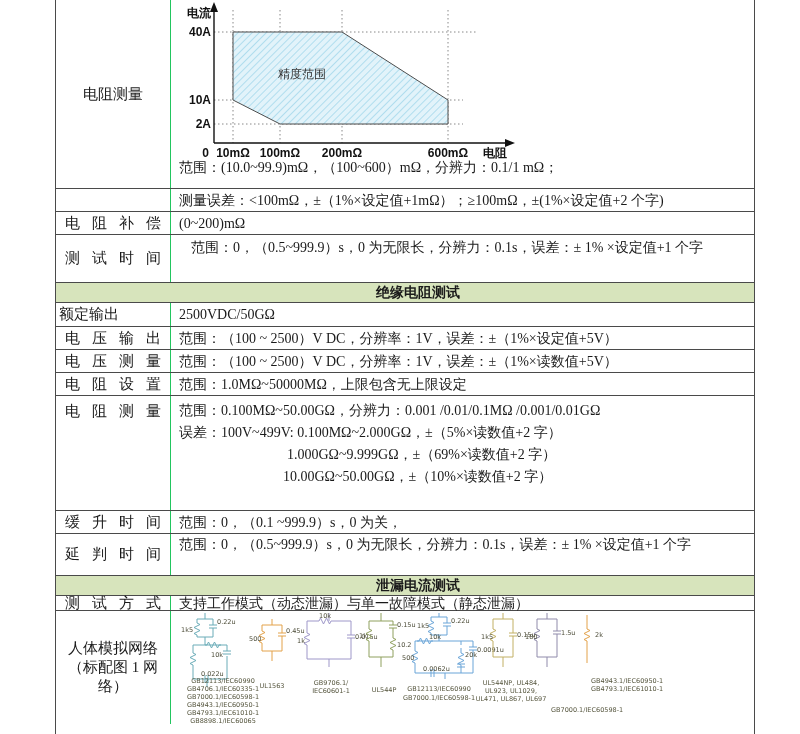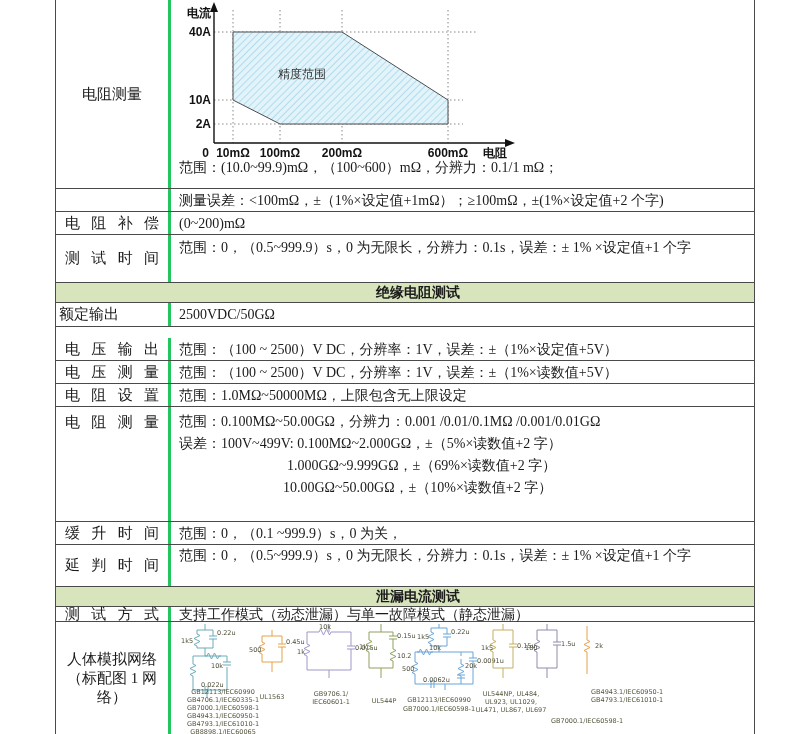--- a/index.html
+++ b/index.html
@@ -1,21 +1,21 @@
 <!DOCTYPE html>
 <html><head>
 <meta charset="utf-8">
 <style>
   html,body{margin:0;padding:0;background:#fff;}
   body{width:800px;height:734px;position:relative;overflow:hidden;
        font-family:"Liberation Serif","DejaVu Serif",serif;color:#1a1a1a;}
   .spec-table{position:absolute;left:55px;top:0;width:700px;height:734px;
        border-left:1px solid #4a4a4a;border-right:1px solid #4a4a4a;box-sizing:border-box;}
   .row{display:flex;box-sizing:border-box;border-bottom:1px solid #4a4a4a;}
-  .lcell{width:115px;box-sizing:border-box;border-right:3px solid #22c55e;
+  .lcell{width:115px;box-sizing:border-box;border-right:1px solid #22c55e;
        display:flex;align-items:center;font-size:15px;flex-shrink:0;}
   .lcell .lab{width:100%;padding:0 9px;box-sizing:border-box;text-align:center;}
   .lcell .lab.dist{text-align:justify;text-align-last:justify;}
   .lcell .lab.left{text-align:center;text-align-last:left;padding:0 3px;}
   .ccell{flex:1;box-sizing:border-box;font-size:14px;display:flex;align-items:center;
        padding:0 6px 0 8px;line-height:21px;}
   .ccell.block{display:block;padding-top:2px;}
   .section-hdr{background:#d7e4bc;justify-content:center;align-items:center;display:flex;
        font-weight:bold;font-size:14px;padding-left:26px;}
   .chartrow{position:relative;display:block;}
@@ -89,37 +89,37 @@
     <div class="ccell">测量误差：&lt;100mΩ，±（1%×设定值+1mΩ）；≥100mΩ，±(1%×设定值+2 个字)</div>
   </div>
 
   <div class="row" style="height:23px;">
     <div class="lcell">
         <div class="lab dist">电阻补偿</div>
       </div>
     <div class="ccell">(0~200)mΩ</div>
   </div>
 
-  <div class="row" style="height:48px;">
+  <div class="row" style="height:48px;gap:12px;">
     <div class="lcell">
         <div class="lab dist">测试时间</div>
       </div>
     <div class="ccell" style="align-items:flex-start;padding-top:2px;">范围：0，（0.5~999.9）s，0 为无限长，分辨力：0.1s，误差：± 1% ×设定值+1 个字</div>
   </div>
 
   <div class="row section-hdr" style="height:20px;">绝缘电阻测试</div>
 
   <div class="row" style="height:24px;">
     <div class="lcell">
         <div class="lab left">额定输出</div>
       </div>
     <div class="ccell">2500VDC/50GΩ</div>
   </div>
 
-  <div class="row" style="height:23px;margin-top:11px;">
+  <div class="row" style="height:23px;">
     <div class="lcell">
         <div class="lab dist">电压输出</div>
       </div>
     <div class="ccell">范围：（100 ~ 2500）V DC，分辨率：1V，误差：±（1%×设定值+5V）</div>
   </div>
 
   <div class="row" style="height:23px;">
     <div class="lcell">
         <div class="lab dist">电压测量</div>
       </div>

